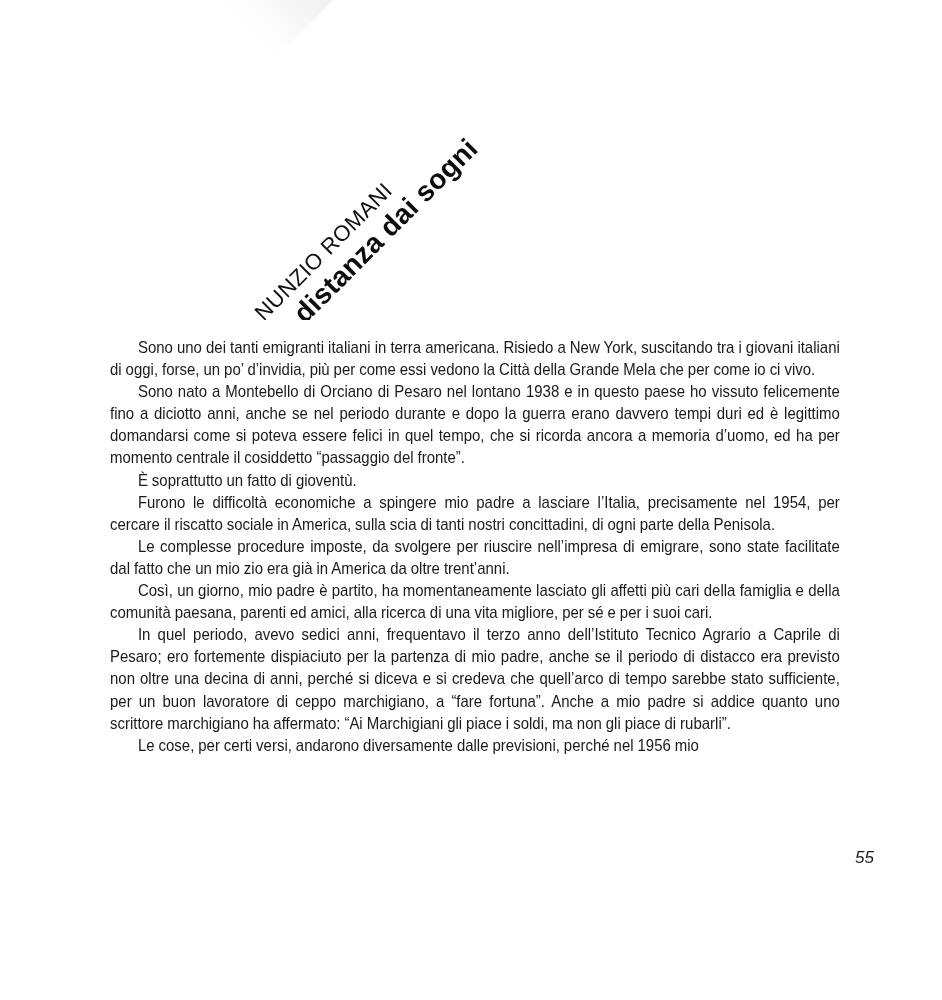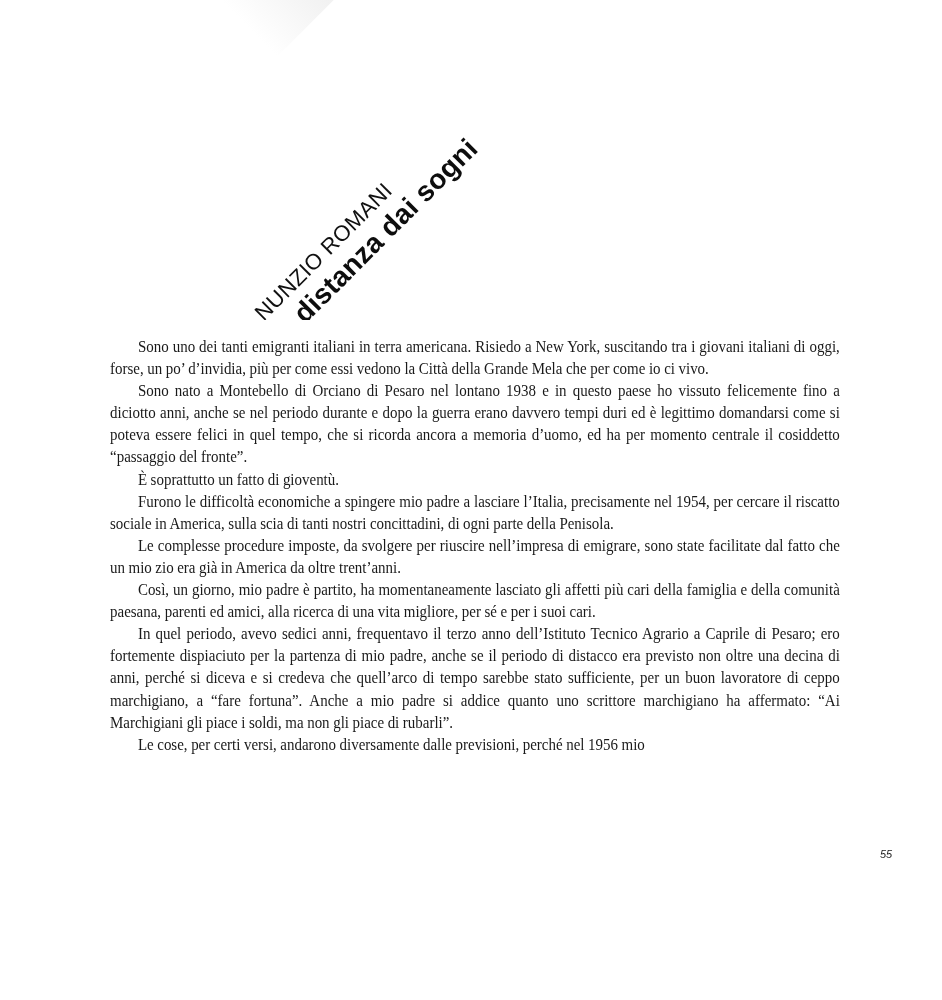--- a/index.html
+++ b/index.html
@@ -84,21 +84,20 @@
     margin: 0;
     white-space: nowrap;
   }
 
   
   #text-column {
     position: absolute;
     left: 110px;
     top: 336px;
     width: 730px;
-    font-family: Liberation Serif, serif;
   }
 
   .para {
     margin: 0;
     font-size: 16.1px;
     line-height: 22.1px;
     text-align: justify;
     text-justify: inter-word;
     text-indent: 30px;
     color: #1a1a1a;
@@ -107,25 +106,24 @@
     transform-origin: left center;
     width: 107.5%;
     word-spacing: -0.2px;
   }
 
   
   #folio {
     position: absolute;
     left: 855px;
     top: 848px;
-    font-size: 11px;
+    font-size: 17px;
     font-style: italic;
     font-weight: 400;
     color: #1a1a1a;
-    margin-left: 25px;
   }
 </style>
 </head>
 <body>
 
 <div id="page">
 
   <div id="banner-area">
     <div class="ribbon">
       <div class="ribbon-fill"></div>

